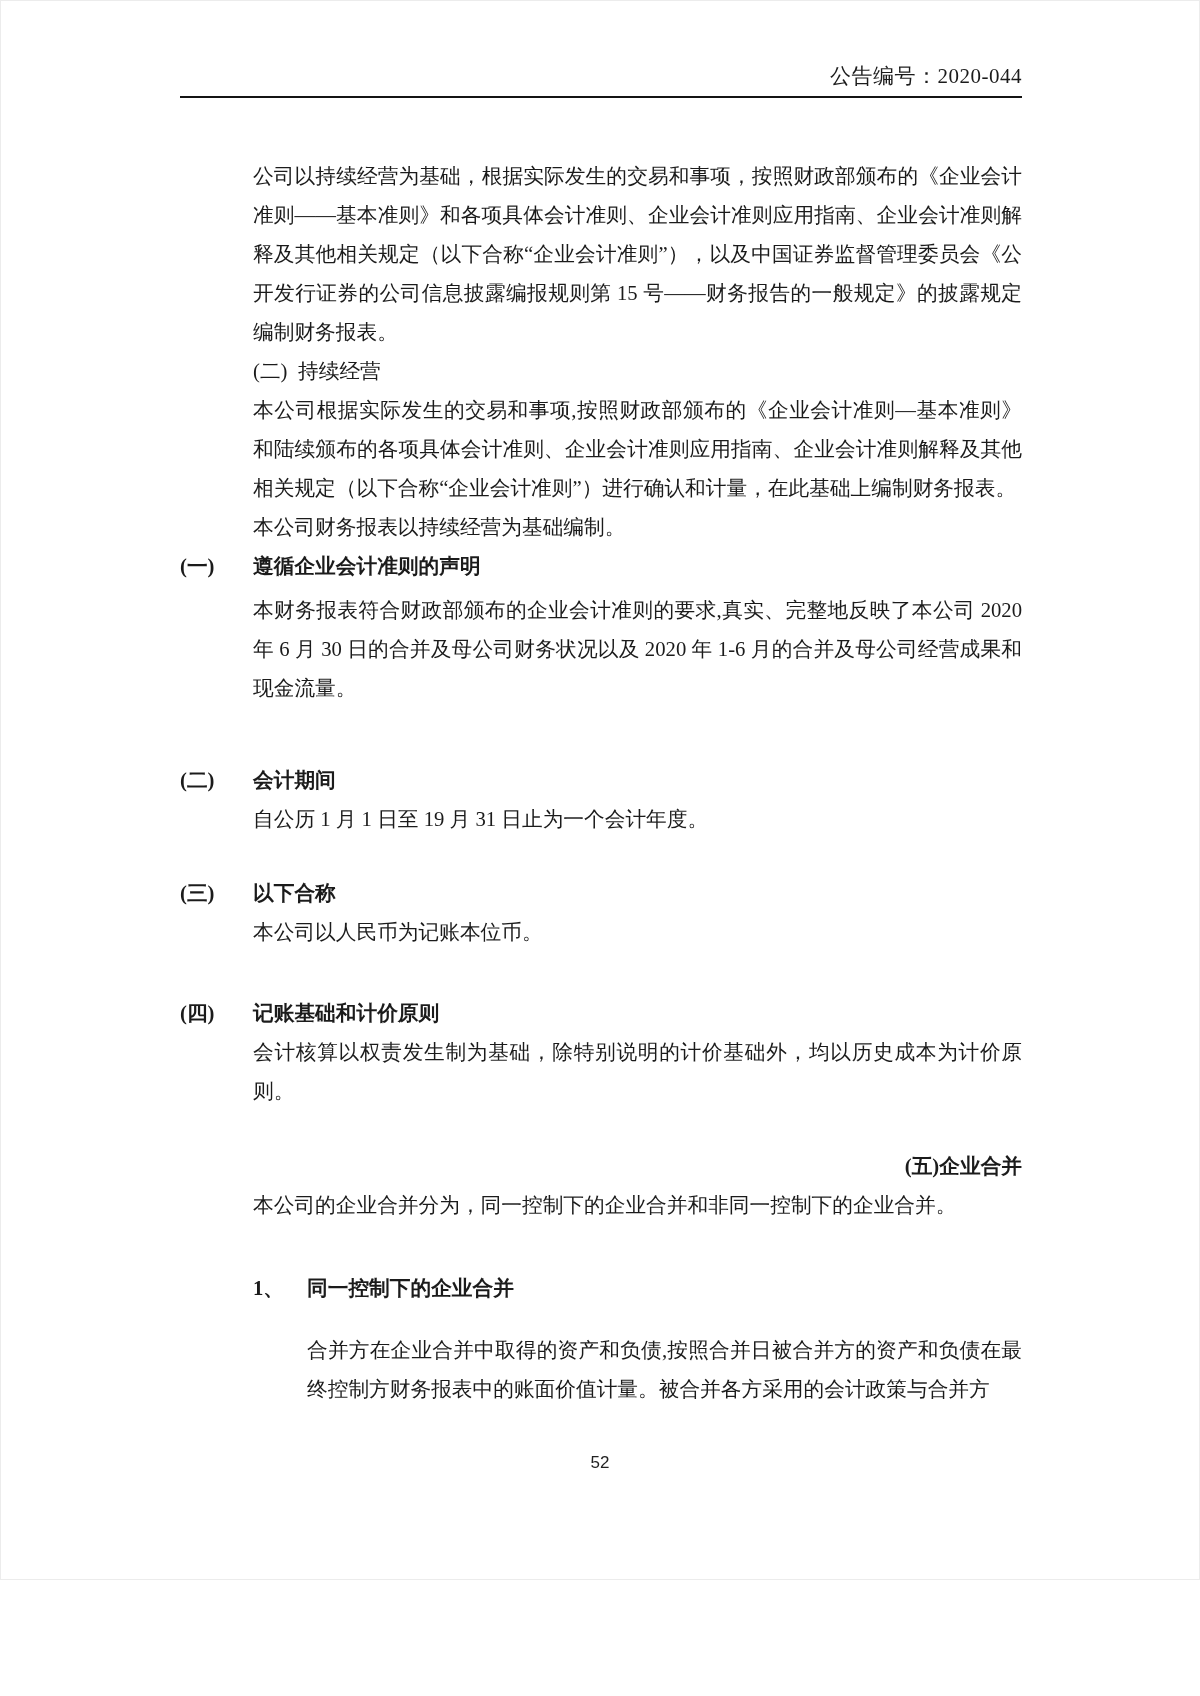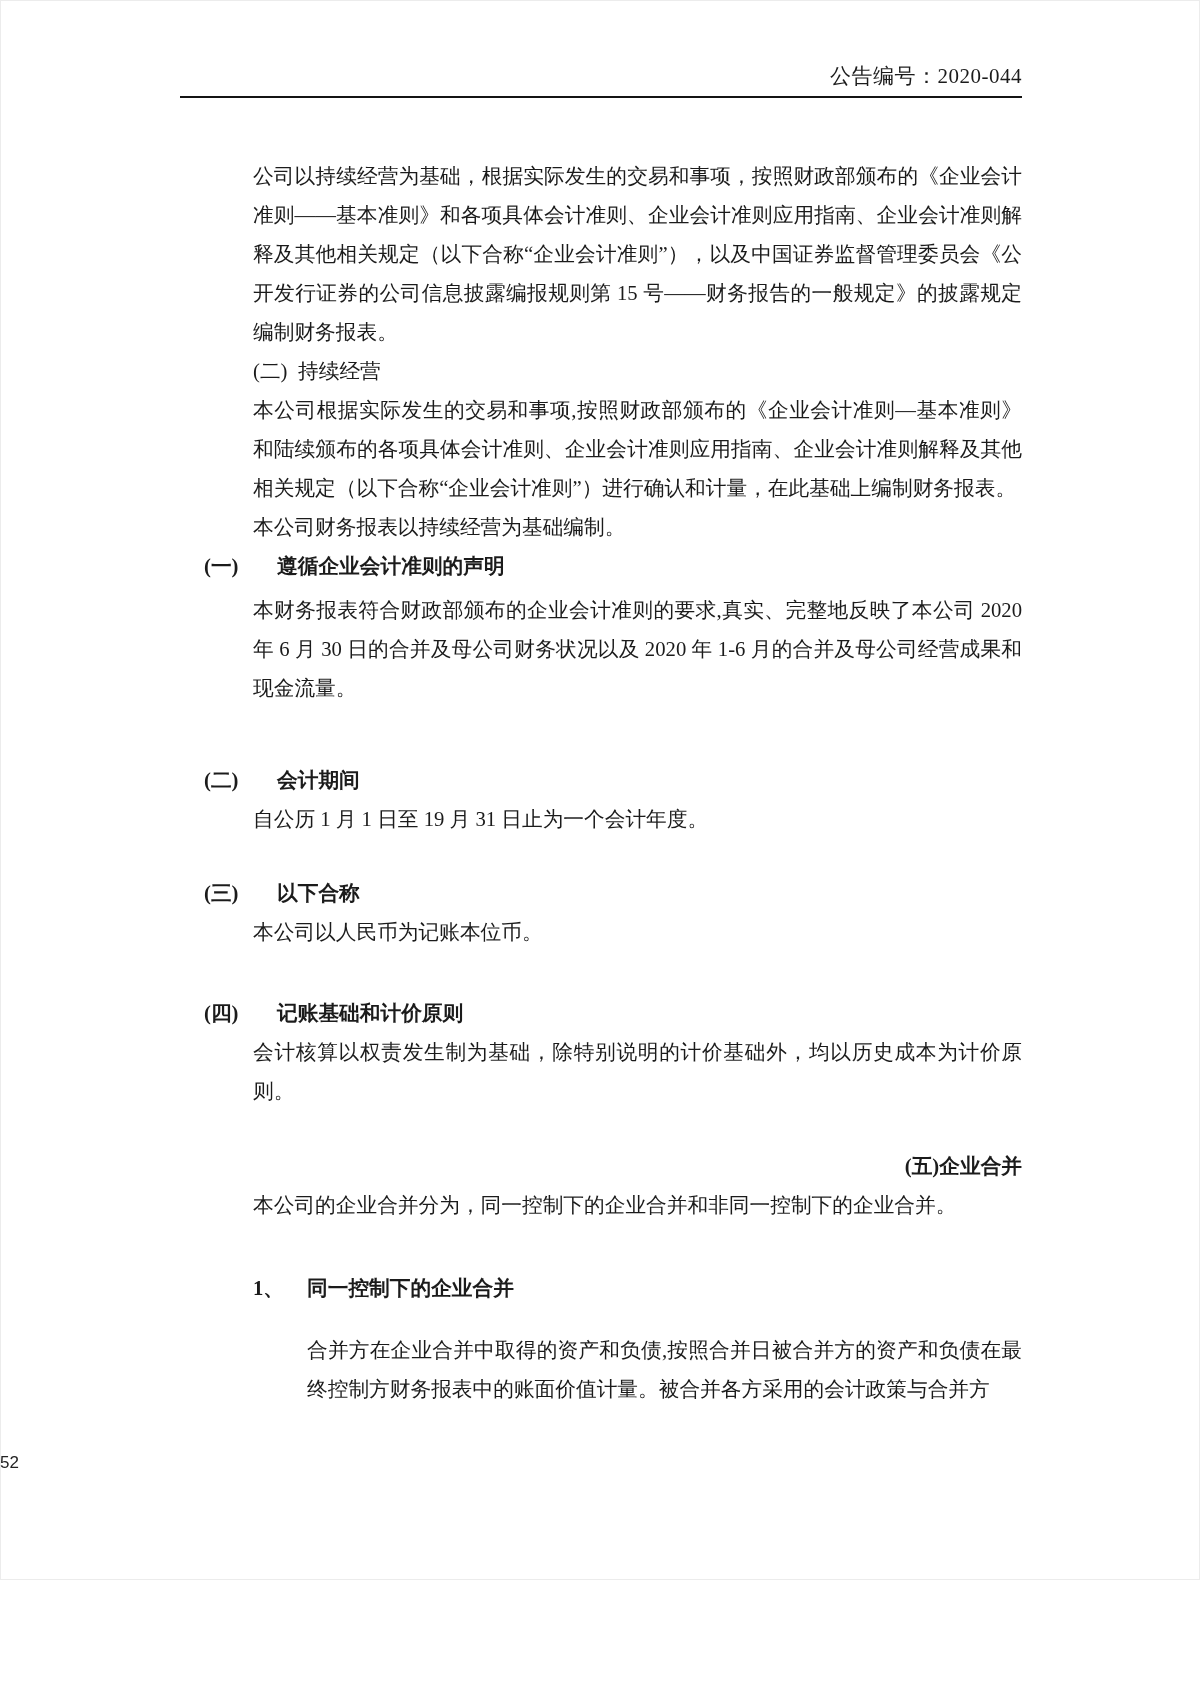--- a/index.html
+++ b/index.html
@@ -45,35 +45,36 @@
   .p-intro { margin-top: 59px; }
 
   .h-inline { font-weight: 400; }
   .h-inline .num { display: inline-block; width: 45px; }
 
   .h1 {
     margin-top: 63px;
     font-weight: 700;
     letter-spacing: 0.5px;
   }
-  .h2 { font-weight: 700; margin-left: 24px; }
+  .h2 { font-weight: 700; }
   .h2 .num { display: inline-block; width: 73px; font-weight: 700; }
 
   .h3 { font-weight: 700; margin-top: 44px; }
   .h3 .num { display: inline-block; width: 54px; font-weight: 700; }
 
   .mt-sm { margin-top: 5px; }
   .mt-35 { margin-top: 35px; }
   .mt-36 { margin-top: 36px; text-align: right; }
   .mt-42 { margin-top: 42px; }
   .mt-53 { margin-top: 53px; }
 
   
   .footer {
     margin-top: 42px;
+    text-align: center;
     font-family: "Liberation Sans", "DejaVu Sans", sans-serif;
     font-size: 17px;
     line-height: 24px;
     color: #222222;
   }
 </style>
 </head>
 <body>
 
 <div class="page">

